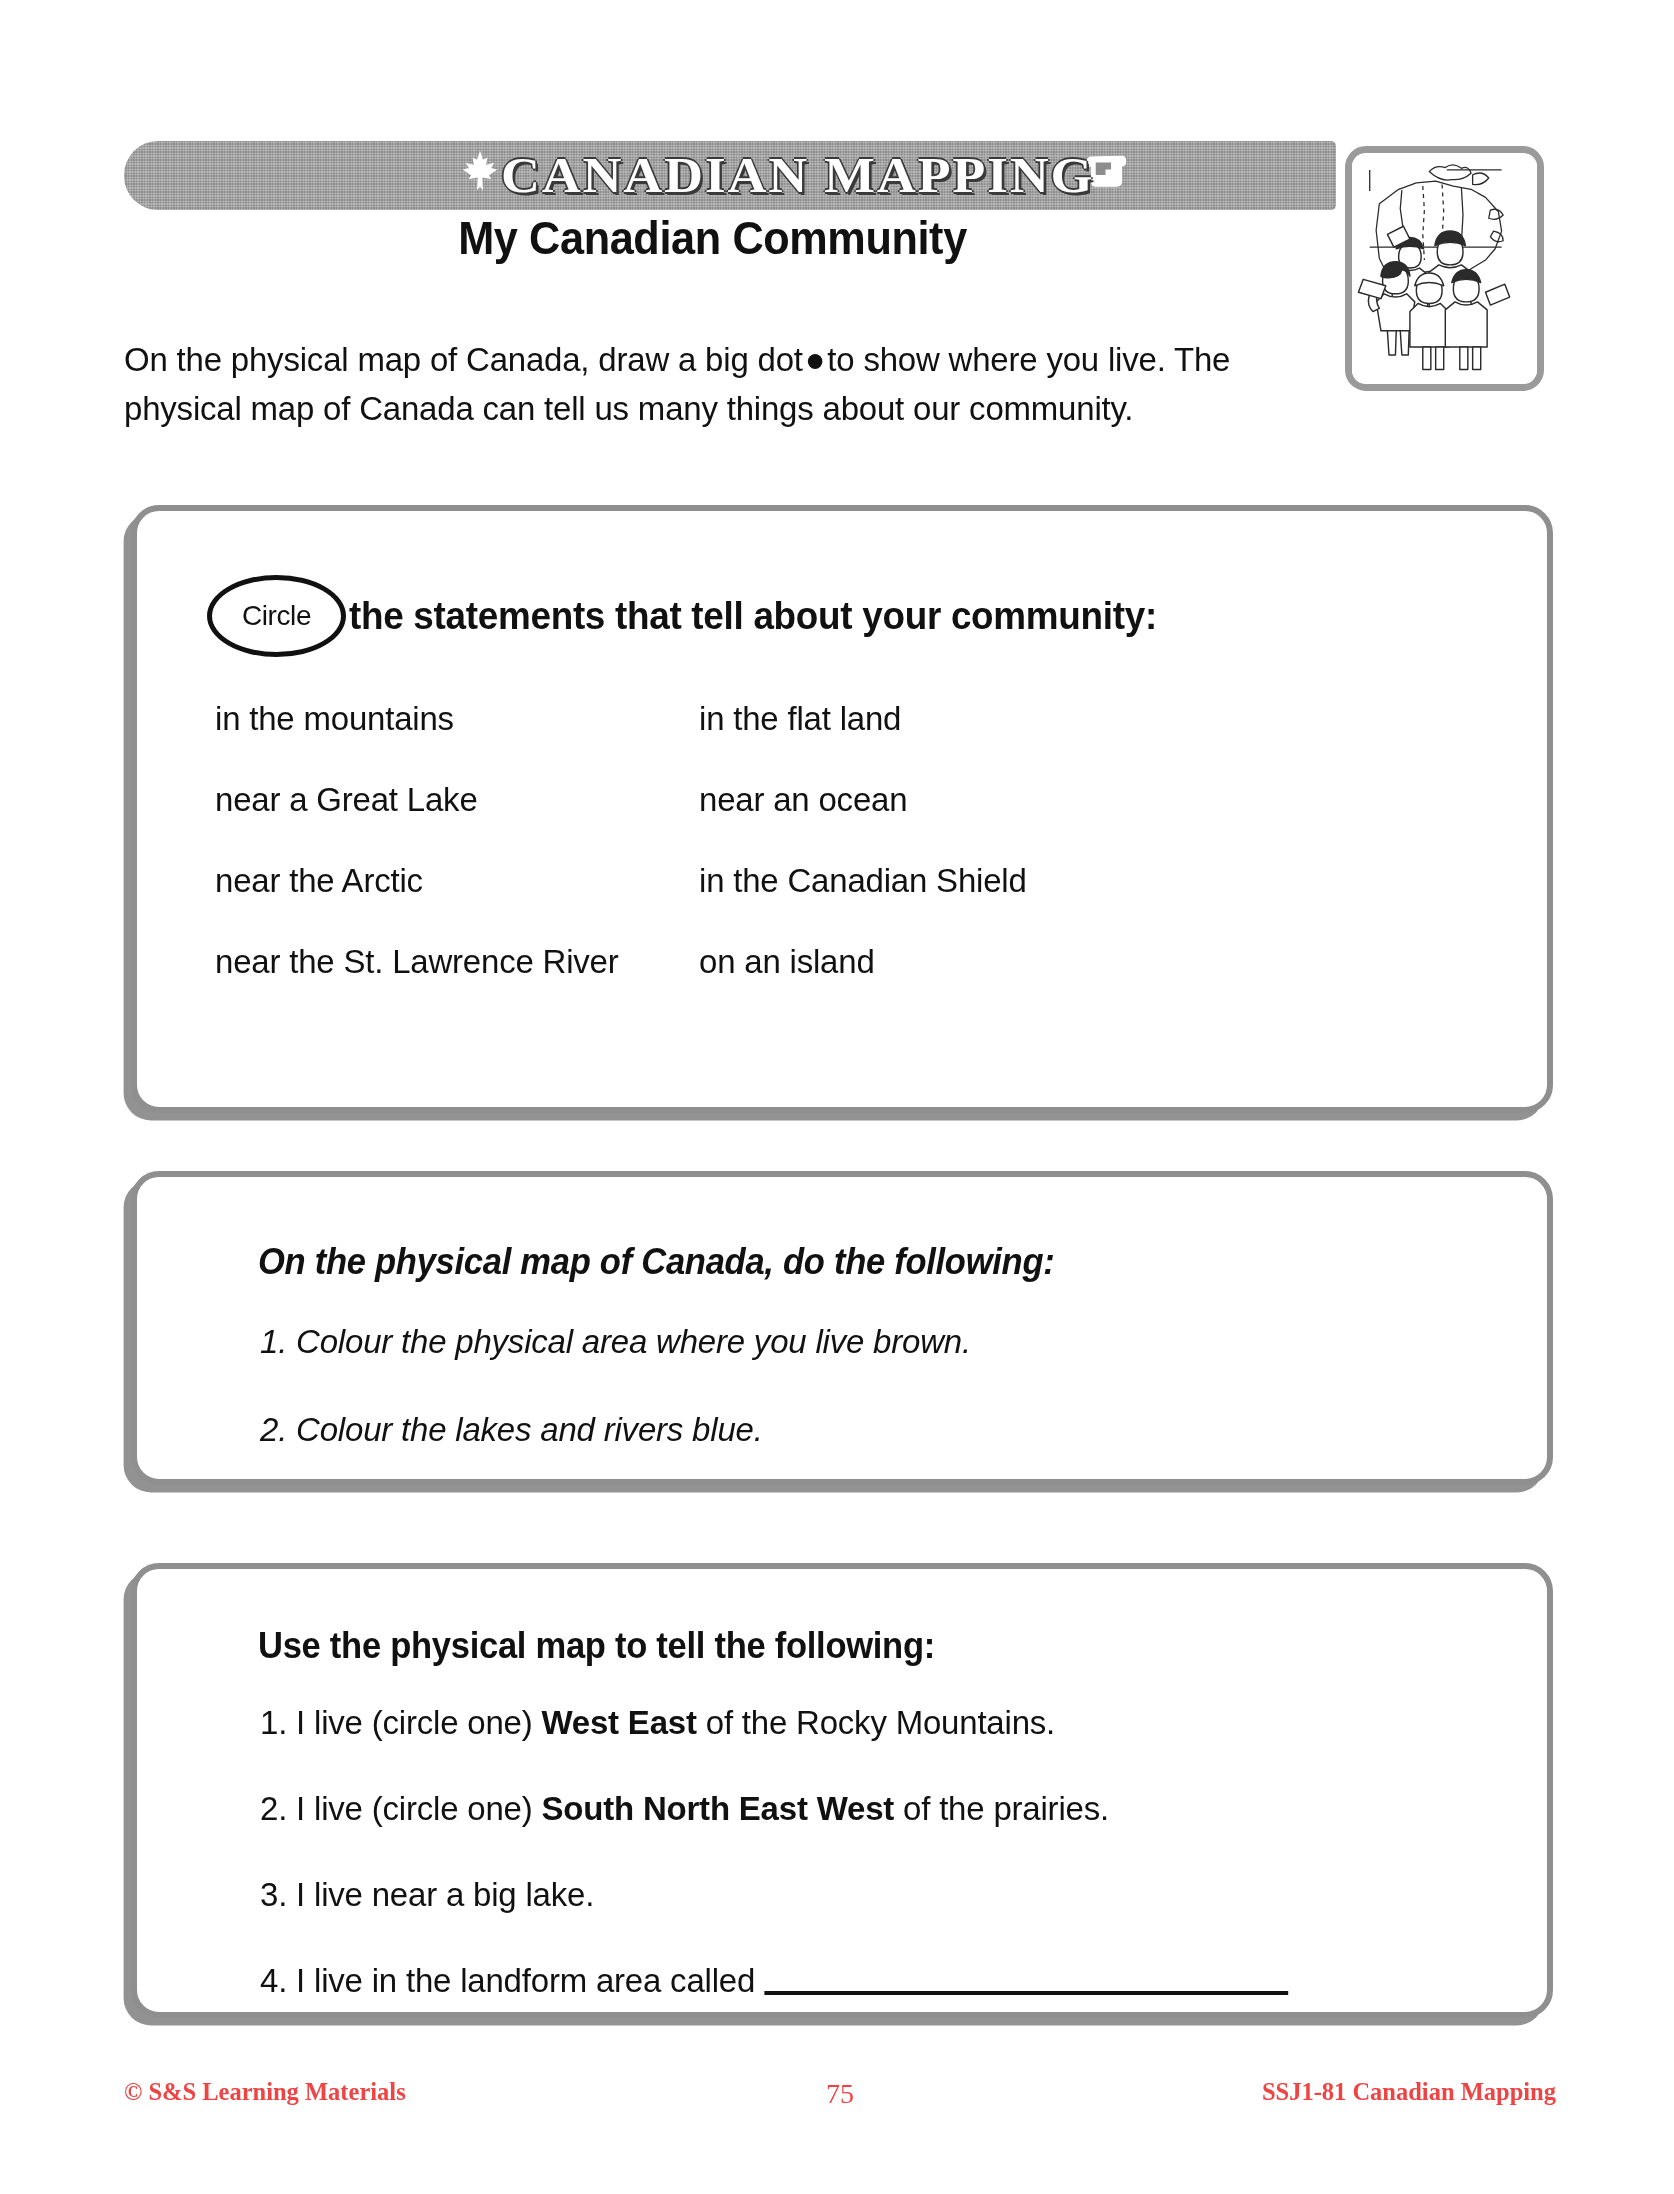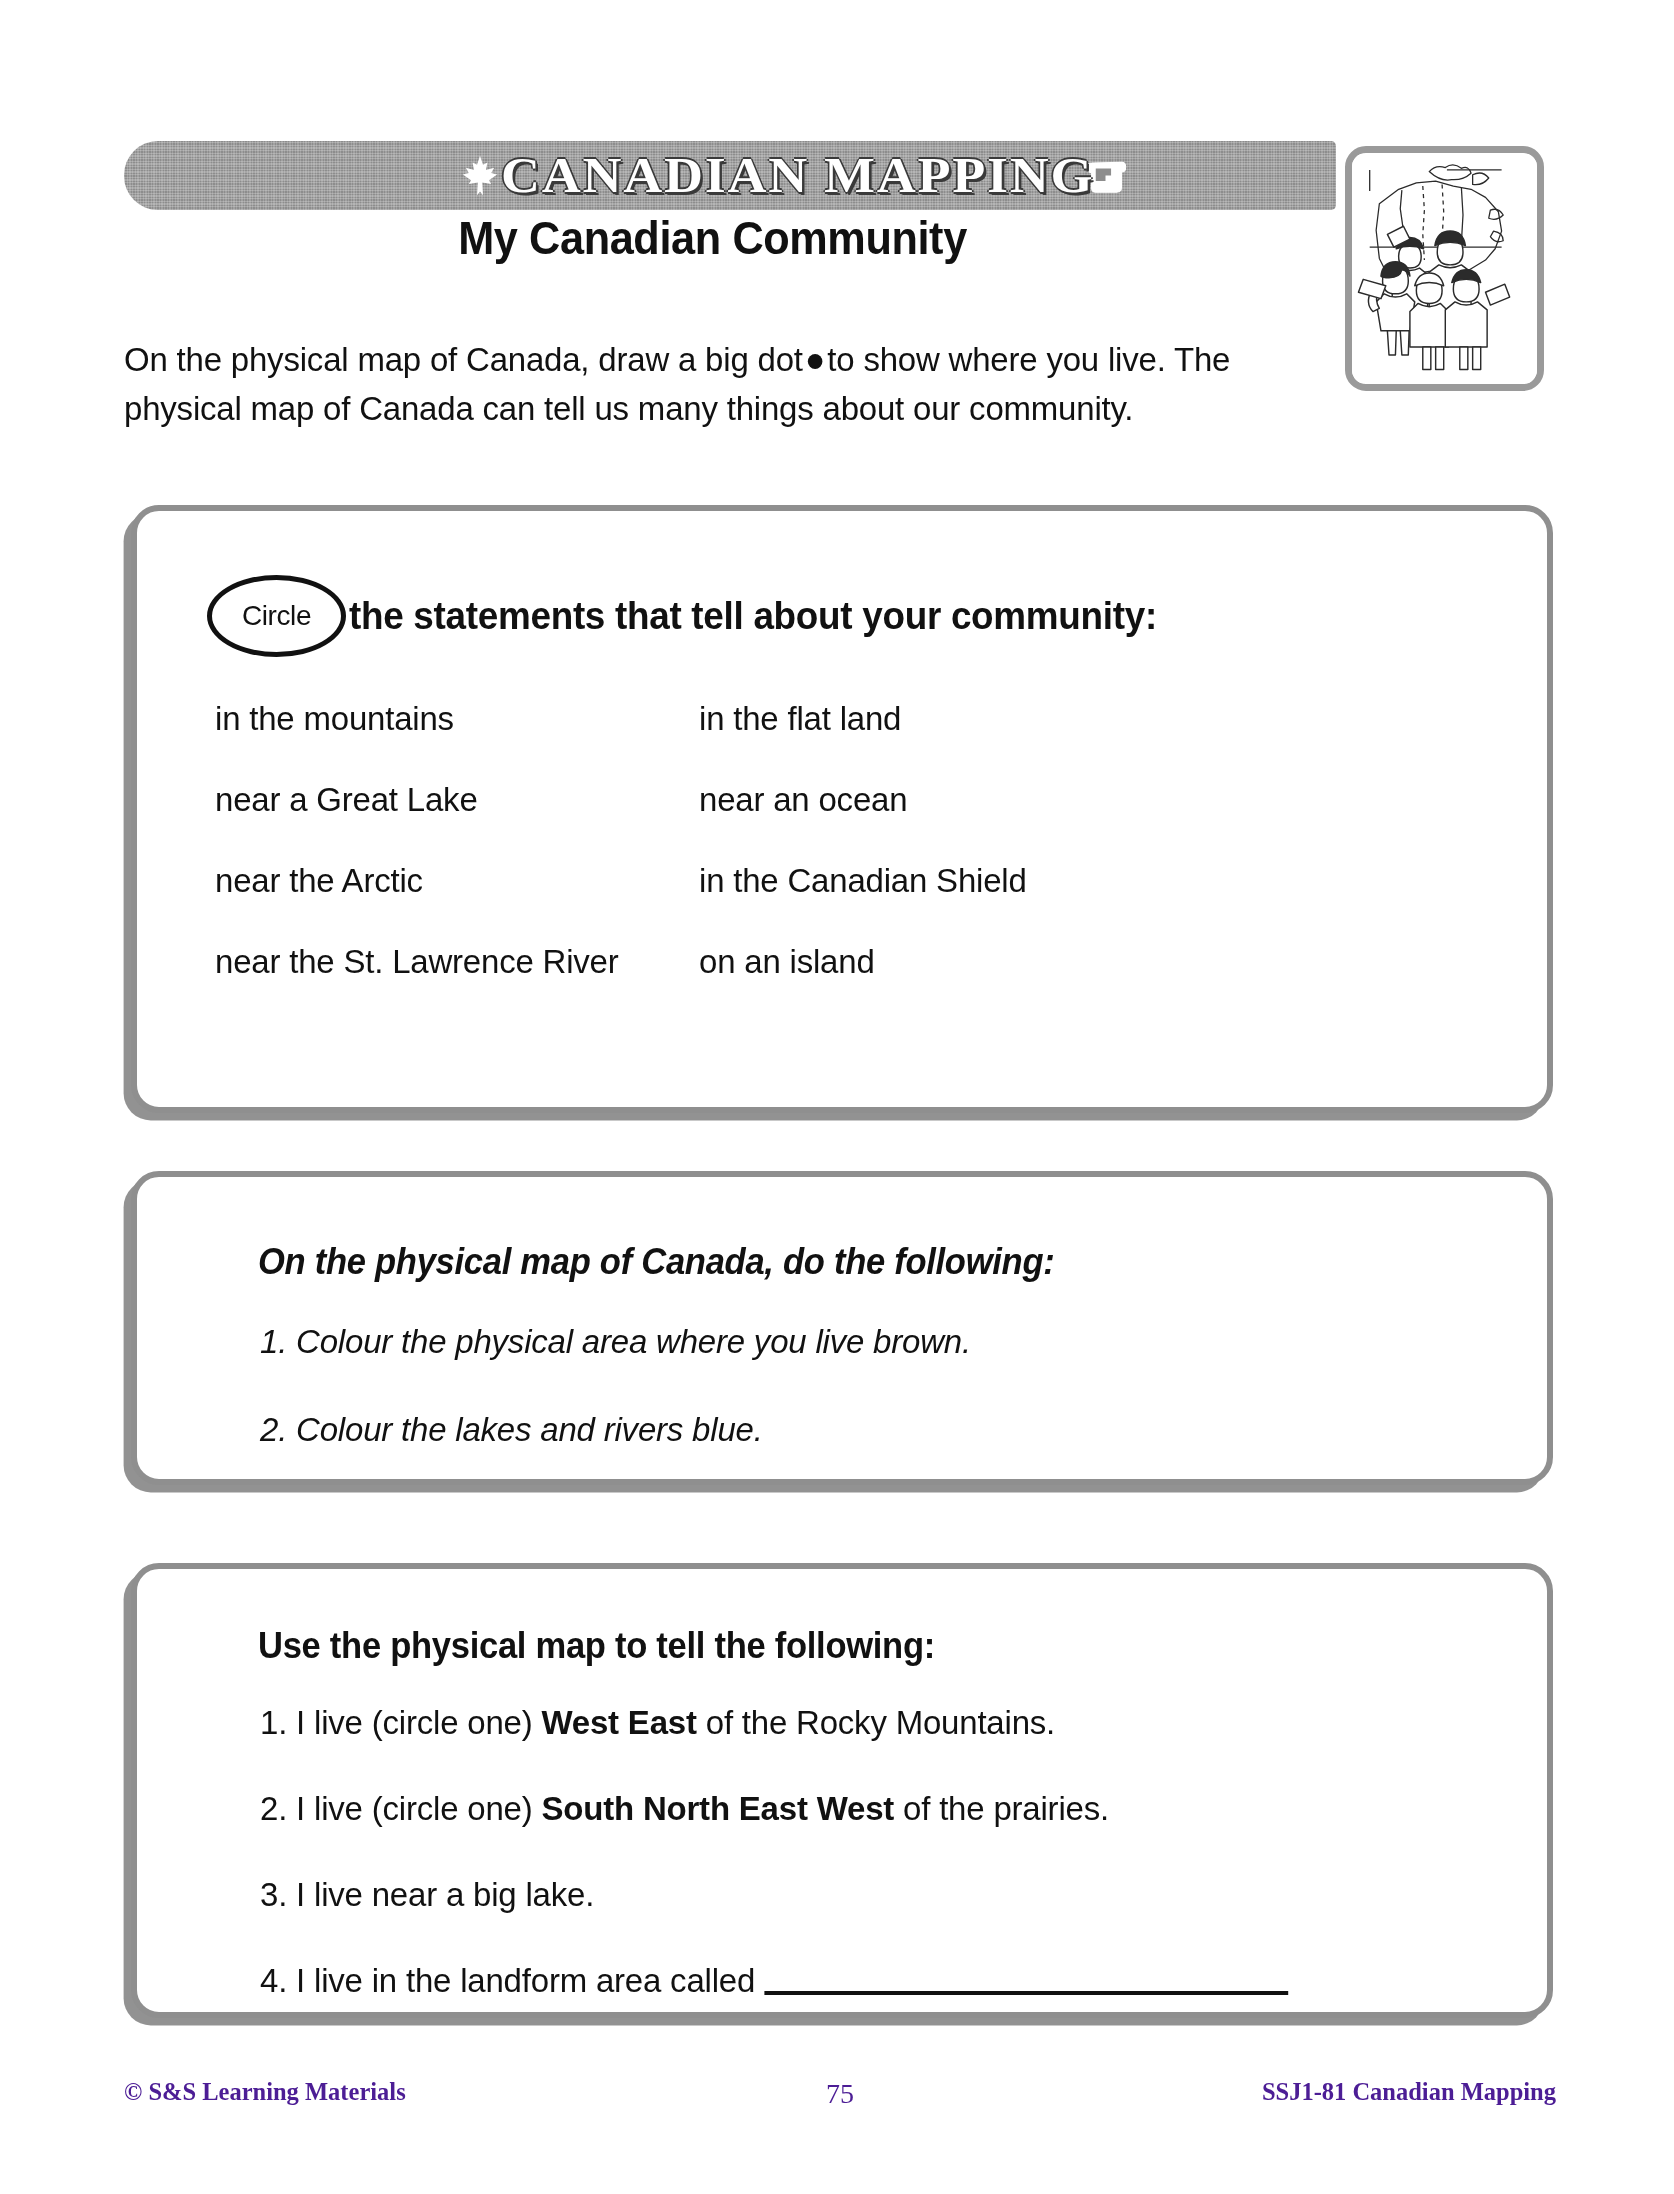--- a/index.html
+++ b/index.html
@@ -35,21 +35,21 @@
       repeating-linear-gradient(0deg, rgba(255,255,255,.22) 0 0.8px, rgba(0,0,0,0) 0.8px 1.6px),
       repeating-linear-gradient(90deg, rgba(255,255,255,.18) 0 0.8px, rgba(0,0,0,0) 0.8px 1.6px);
     border-radius: 34px 4.9px 4.9px 34px;
     display: flex;
     align-items: center;
     justify-content: center;
     box-sizing: border-box;
   }
   .banner-inner {
     display: flex;
-    align-items: center;
+    align-items: flex-start;
     gap: 2px;
     transform: translateX(64px);
   }
   .maple-leaf {
     width: 38px;
     height: 41px;
     display: block;
     flex: none;
   }
   .banner-title {
@@ -236,21 +236,21 @@
     position: absolute;
     left: 124px;
     top: 2078px;
     width: 1432px;
     display: flex;
     align-items: baseline;
     justify-content: space-between;
     font-family: "Liberation Serif", serif;
     font-weight: 700;
     font-size: 24.5px;
-    color: #4c1d95;
+    color: #ef4444;
   }
   .footer .page-num {
     font-weight: 400;
     font-size: 28px;
     position: absolute;
     left: 0; right: 0;
     text-align: center;
   }
   .footer-left, .footer-right { white-space: nowrap; }
 </style>

